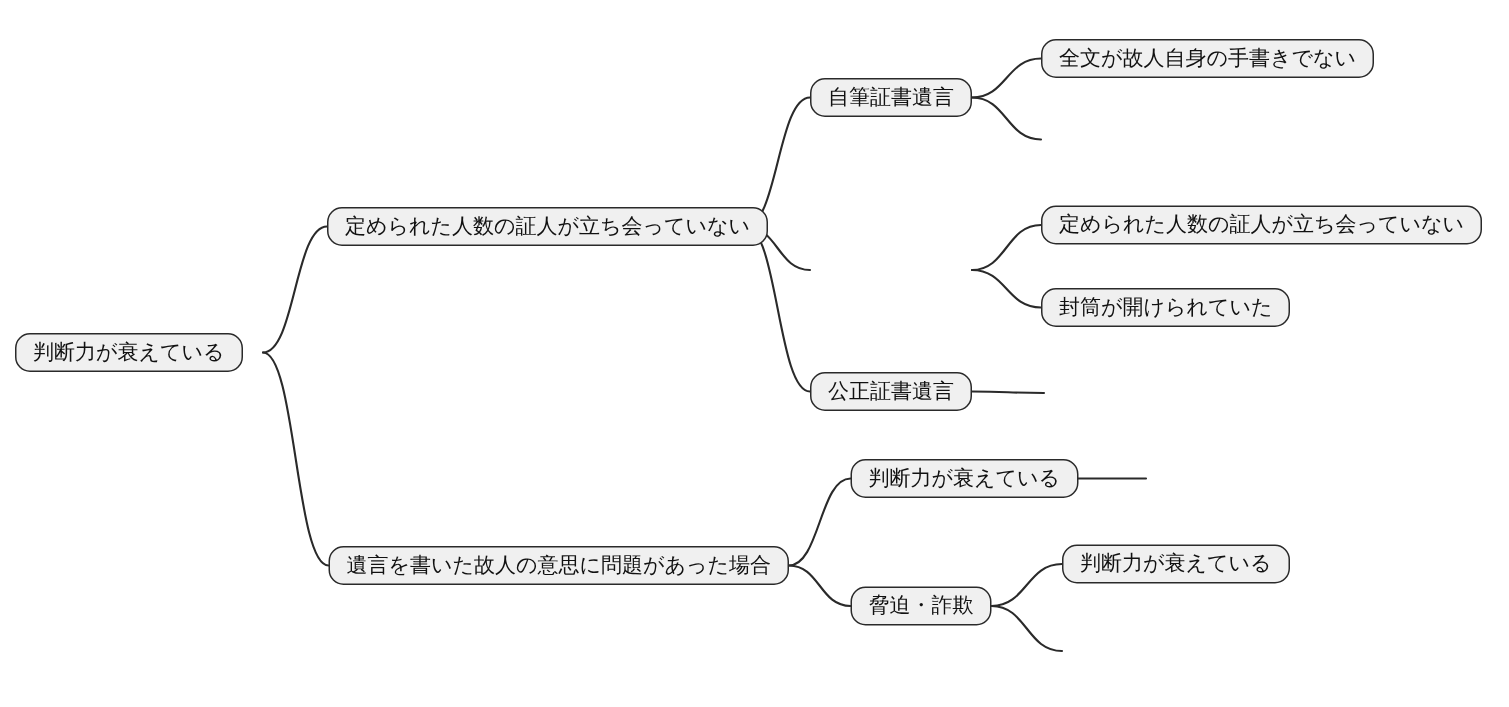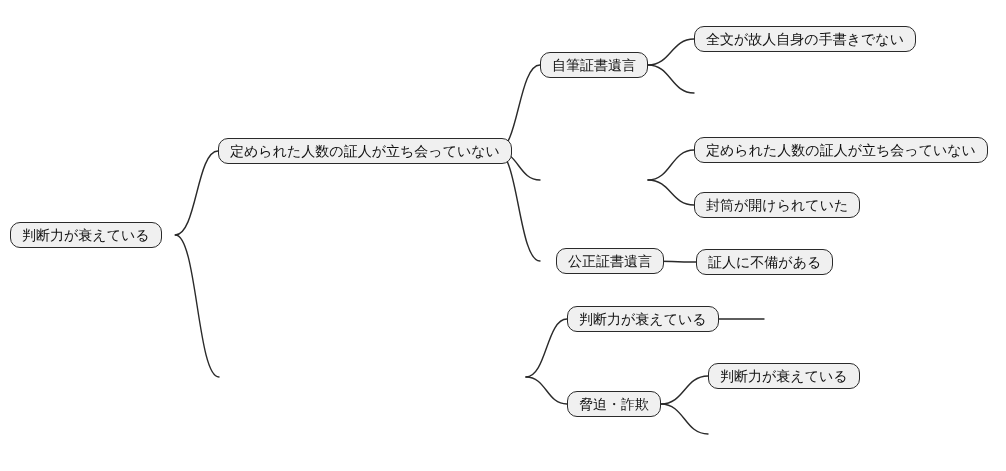--- a/index.html
+++ b/index.html
@@ -71,27 +71,30 @@
     </svg>
 
   <div class="node" style="left:10px; top:235px">
     <span class="node-label">判断力が衰えている</span>
   </div>
 
   <div class="node" style="left:218px; top:151px">
     <span class="node-label">定められた人数の証人が立ち会っていない</span>
   </div>
 
+  <div class="node" style="left:219px; top:377px">
+    <span class="node-label">遺言を書いた故人の意思に問題があった場合</span>
+  </div>
 
   <div class="node" style="left:540px; top:65px">
     <span class="node-label">自筆証書遺言</span>
   </div>
 
 
-  <div class="node" style="left:556px; top:261px">
+  <div class="node" style="left:540px; top:261px">
     <span class="node-label">公正証書遺言</span>
   </div>
 
   <div class="node" style="left:567px; top:319px">
     <span class="node-label">判断力が衰えている</span>
   </div>
 
   <div class="node" style="left:567px; top:404px">
     <span class="node-label">脅迫・詐欺</span>
   </div>
@@ -102,23 +105,20 @@
 
 
   <div class="node" style="left:694px; top:150px">
     <span class="node-label">定められた人数の証人が立ち会っていない</span>
   </div>
 
   <div class="node" style="left:694px; top:205px">
     <span class="node-label">封筒が開けられていた</span>
   </div>
 
-  <div class="node" style="left:696px; top:262px">
-    <span class="node-label">証人に不備がある</span>
-  </div>
 
 
   <div class="node" style="left:708px; top:376px">
     <span class="node-label">判断力が衰えている</span>
   </div>
 
 
 </div>
 
 </body></html>

